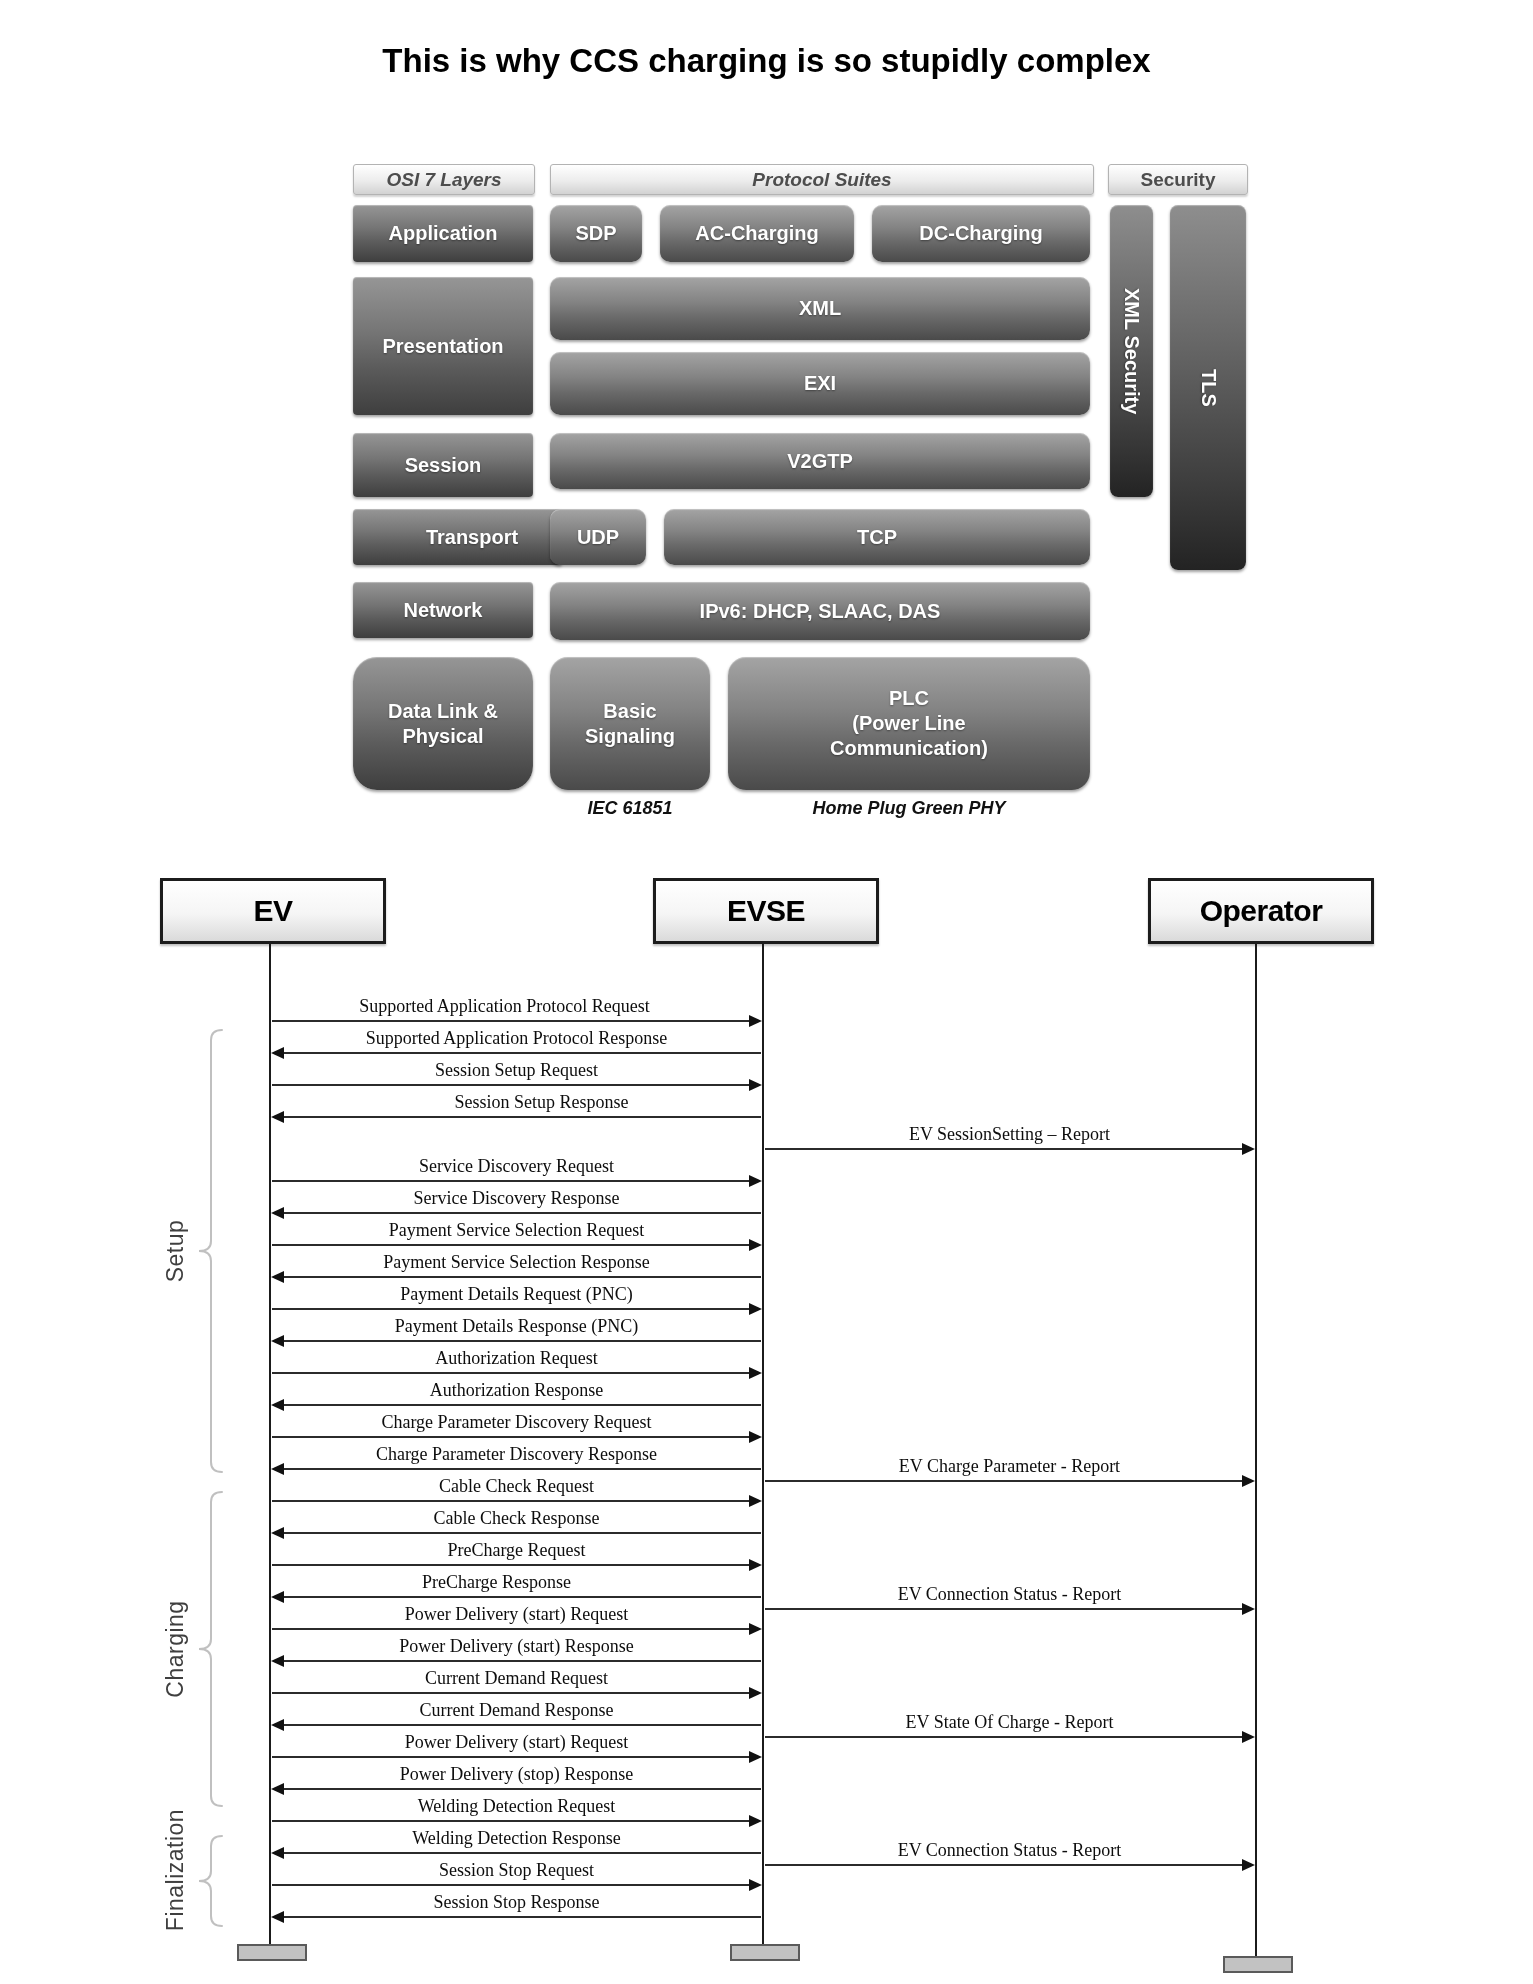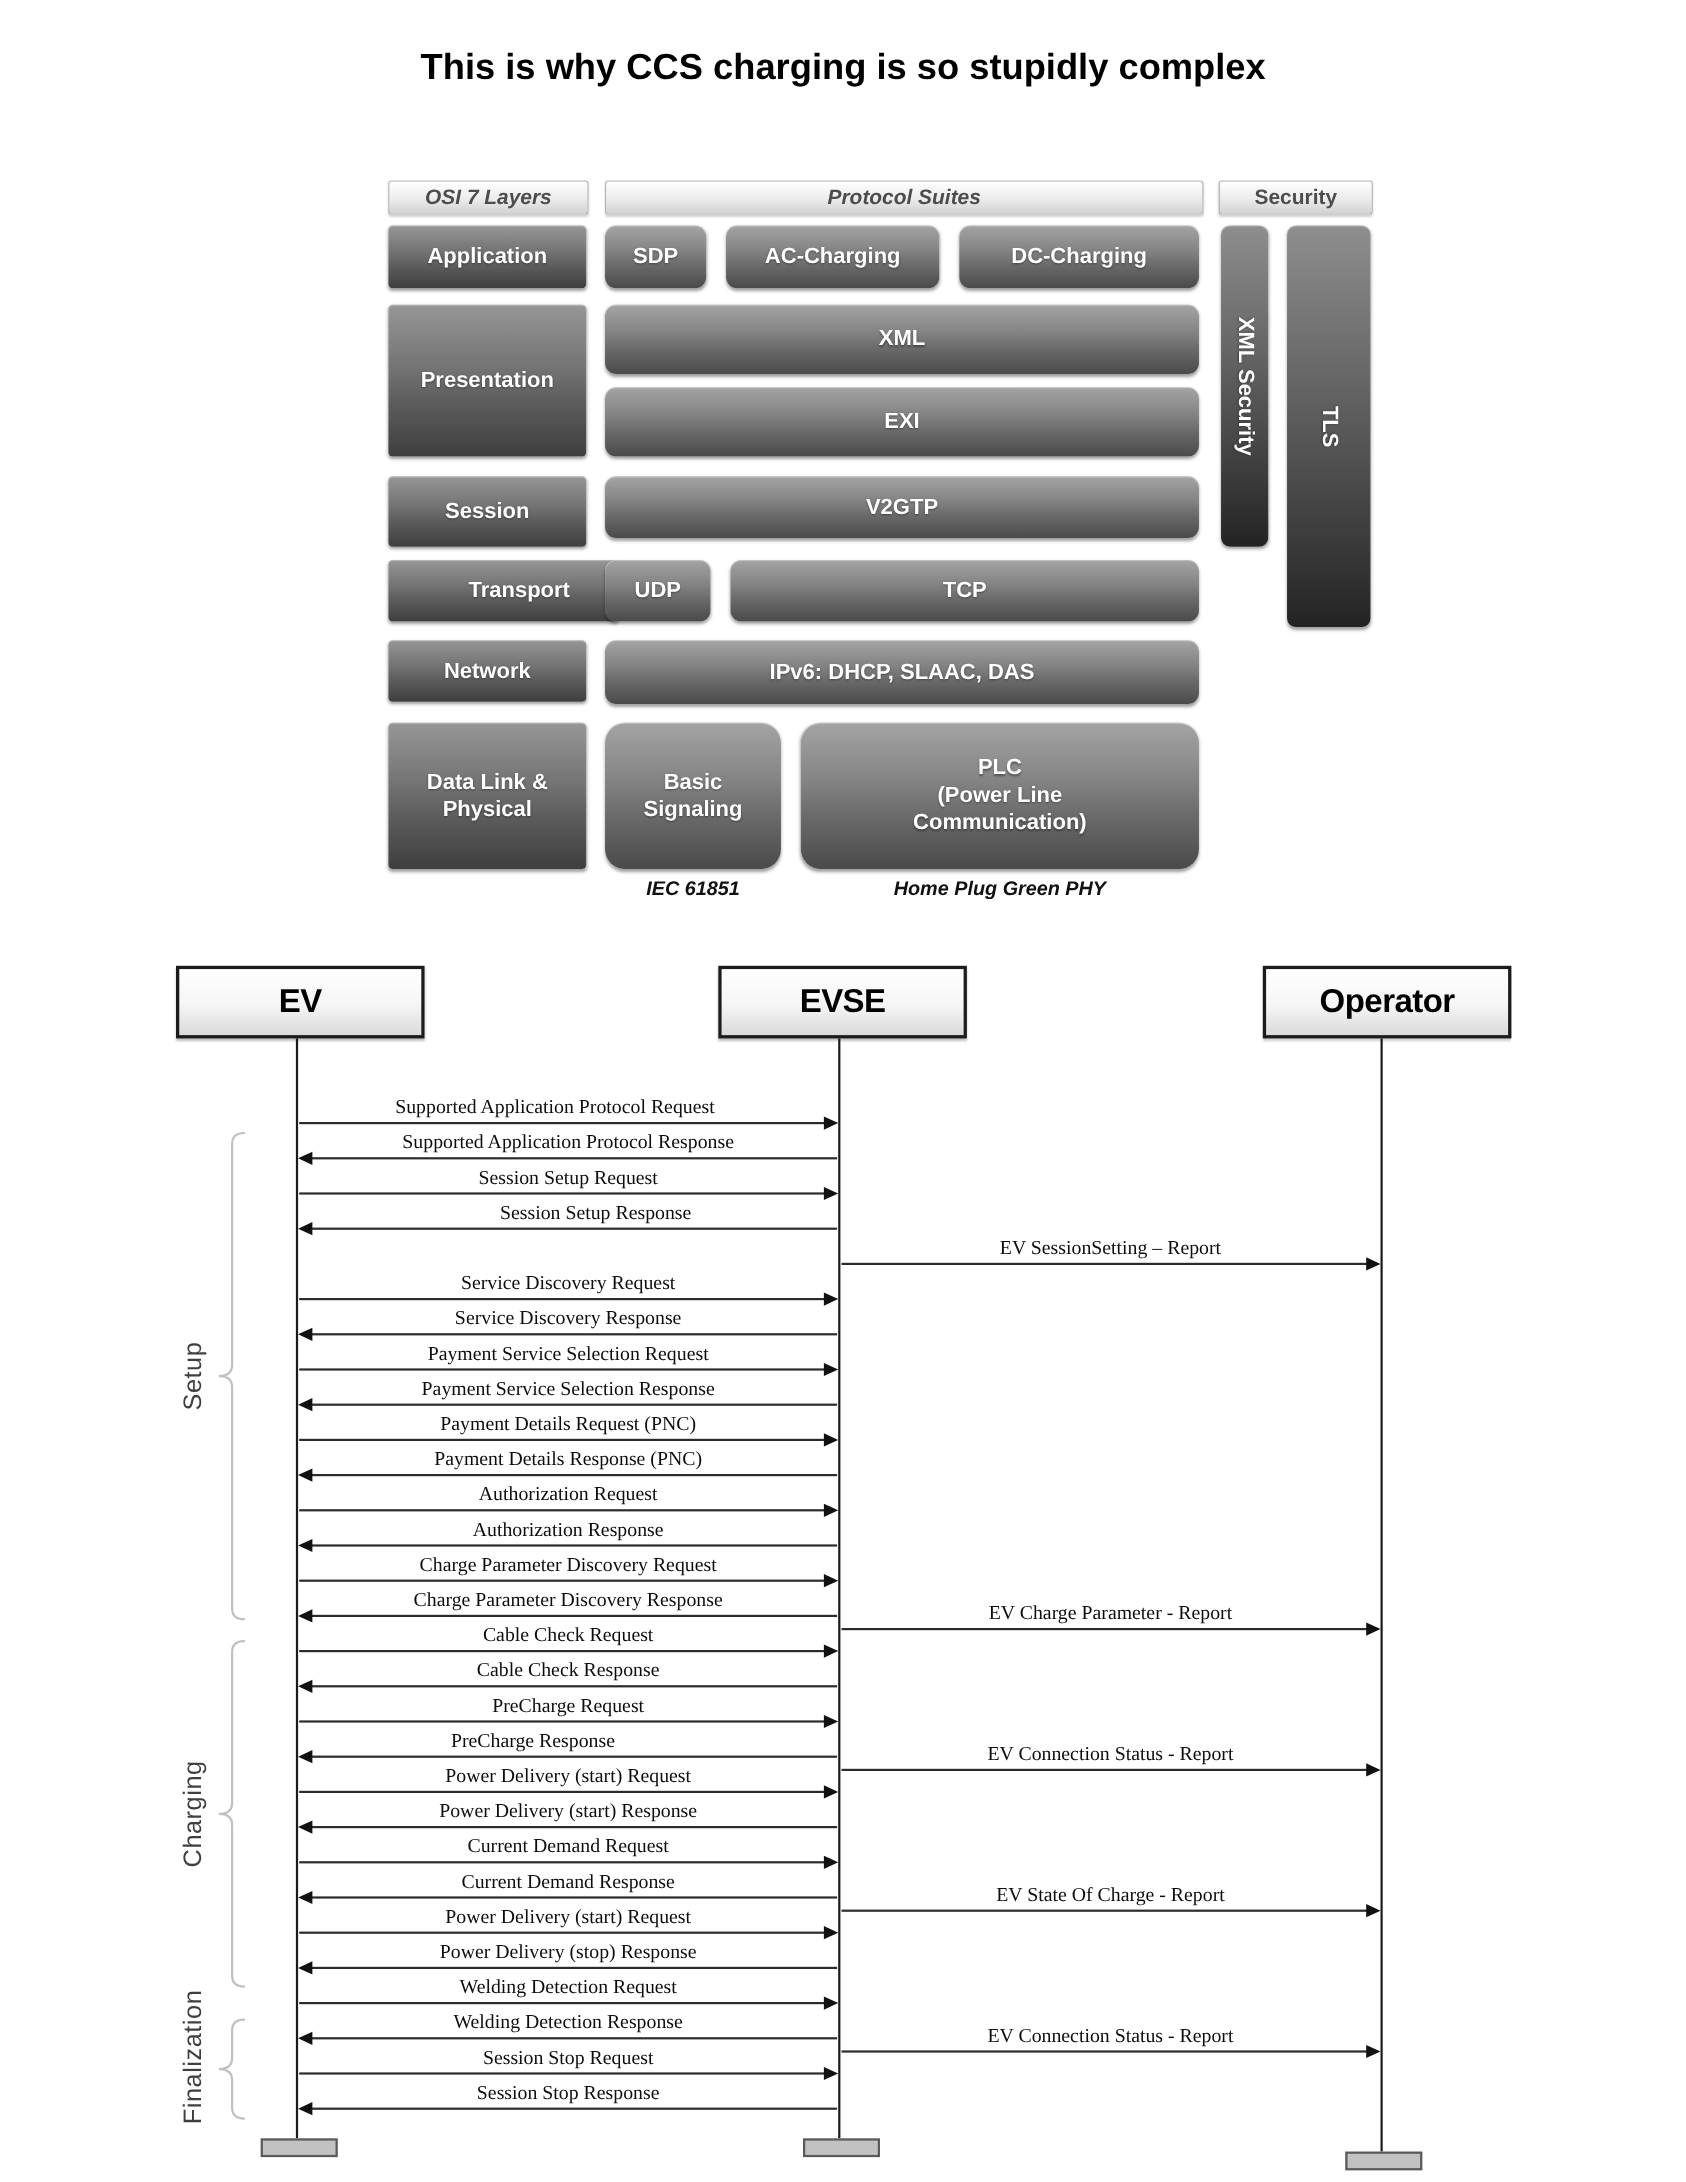--- a/index.html
+++ b/index.html
@@ -59,21 +59,21 @@
 
     <div class="hdr it" style="left:353px;top:164px;width:180px;">OSI 7 Layers</div>
     <div class="hdr it" style="left:550px;top:164px;width:542px;">Protocol Suites</div>
     <div class="hdr" style="left:1108px;top:164px;width:138px;">Security</div>
 
     <div class="stackbox osi" style="left:353px;top:205px;width:180px;height:57px;">Application</div>
     <div class="stackbox osi" style="left:353px;top:277px;width:180px;height:138px;">Presentation</div>
     <div class="stackbox osi" style="left:353px;top:433px;width:180px;height:64px;">Session</div>
     <div class="stackbox osi" style="left:353px;top:509px;width:180px;height:56px;padding-left:29px;">Transport</div>
     <div class="stackbox osi" style="left:353px;top:582px;width:180px;height:56px;">Network</div>
-    <div class="stackbox osi" style="left:353px;top:657px;width:180px;height:133px;">Data Link &amp;
+    <div class="stackbox osi" style="left:353px;top:657px;width:180px;height:133px;border-radius:24px;">Data Link &amp;
 Physical</div>
 
     <div class="stackbox proto" style="left:550px;top:205px;width:92px;height:57px;">SDP</div>
     <div class="stackbox proto" style="left:660px;top:205px;width:194px;height:57px;">AC-Charging</div>
     <div class="stackbox proto" style="left:872px;top:205px;width:218px;height:57px;">DC-Charging</div>
     <div class="stackbox proto" style="left:550px;top:277px;width:540px;height:63px;">XML</div>
     <div class="stackbox proto" style="left:550px;top:352px;width:540px;height:63px;">EXI</div>
     <div class="stackbox proto" style="left:550px;top:433px;width:540px;height:56px;">V2GTP</div>
     <div class="stackbox proto" style="left:550px;top:509px;width:96px;height:56px;">UDP</div>
     <div class="stackbox proto" style="left:664px;top:509px;width:426px;height:56px;">TCP</div>
@@ -166,21 +166,21 @@
         <div class="msg-head right" style="top: 1475px; left: 1242px;"></div>
         <div class="msg-label" style="left: 270px; width: 493px; top: 1475px;">Cable Check Request</div>
         <div class="msg-line" style="top: 1500px; left: 272px; width: 478px;"></div>
         <div class="msg-head right" style="top: 1495px; left: 749px;"></div>
         <div class="msg-label" style="left: 270px; width: 493px; top: 1507px;">Cable Check Response</div>
         <div class="msg-line" style="top: 1532px; left: 283px; width: 478px;"></div>
         <div class="msg-head left" style="top: 1527px; left: 271px;"></div>
         <div class="msg-label" style="left: 270px; width: 493px; top: 1539px;">PreCharge Request</div>
         <div class="msg-line" style="top: 1564px; left: 272px; width: 478px;"></div>
         <div class="msg-head right" style="top: 1559px; left: 749px;"></div>
-        <div class="msg-label" style="left: 258px; width: 453px; top: 1571px;">PreCharge Response</div>
+        <div class="msg-label" style="left: 270px; width: 453px; top: 1571px;">PreCharge Response</div>
         <div class="msg-line" style="top: 1596px; left: 283px; width: 478px;"></div>
         <div class="msg-head left" style="top: 1591px; left: 271px;"></div>
         <div class="msg-label" style="left: 763px; width: 493px; top: 1583px;">EV Connection Status - Report</div>
         <div class="msg-line" style="top: 1608px; left: 765px; width: 478px;"></div>
         <div class="msg-head right" style="top: 1603px; left: 1242px;"></div>
         <div class="msg-label" style="left: 270px; width: 493px; top: 1603px;">Power Delivery (start) Request</div>
         <div class="msg-line" style="top: 1628px; left: 272px; width: 478px;"></div>
         <div class="msg-head right" style="top: 1623px; left: 749px;"></div>
         <div class="msg-label" style="left: 270px; width: 493px; top: 1635px;">Power Delivery (start) Response</div>
         <div class="msg-line" style="top: 1660px; left: 283px; width: 478px;"></div>

